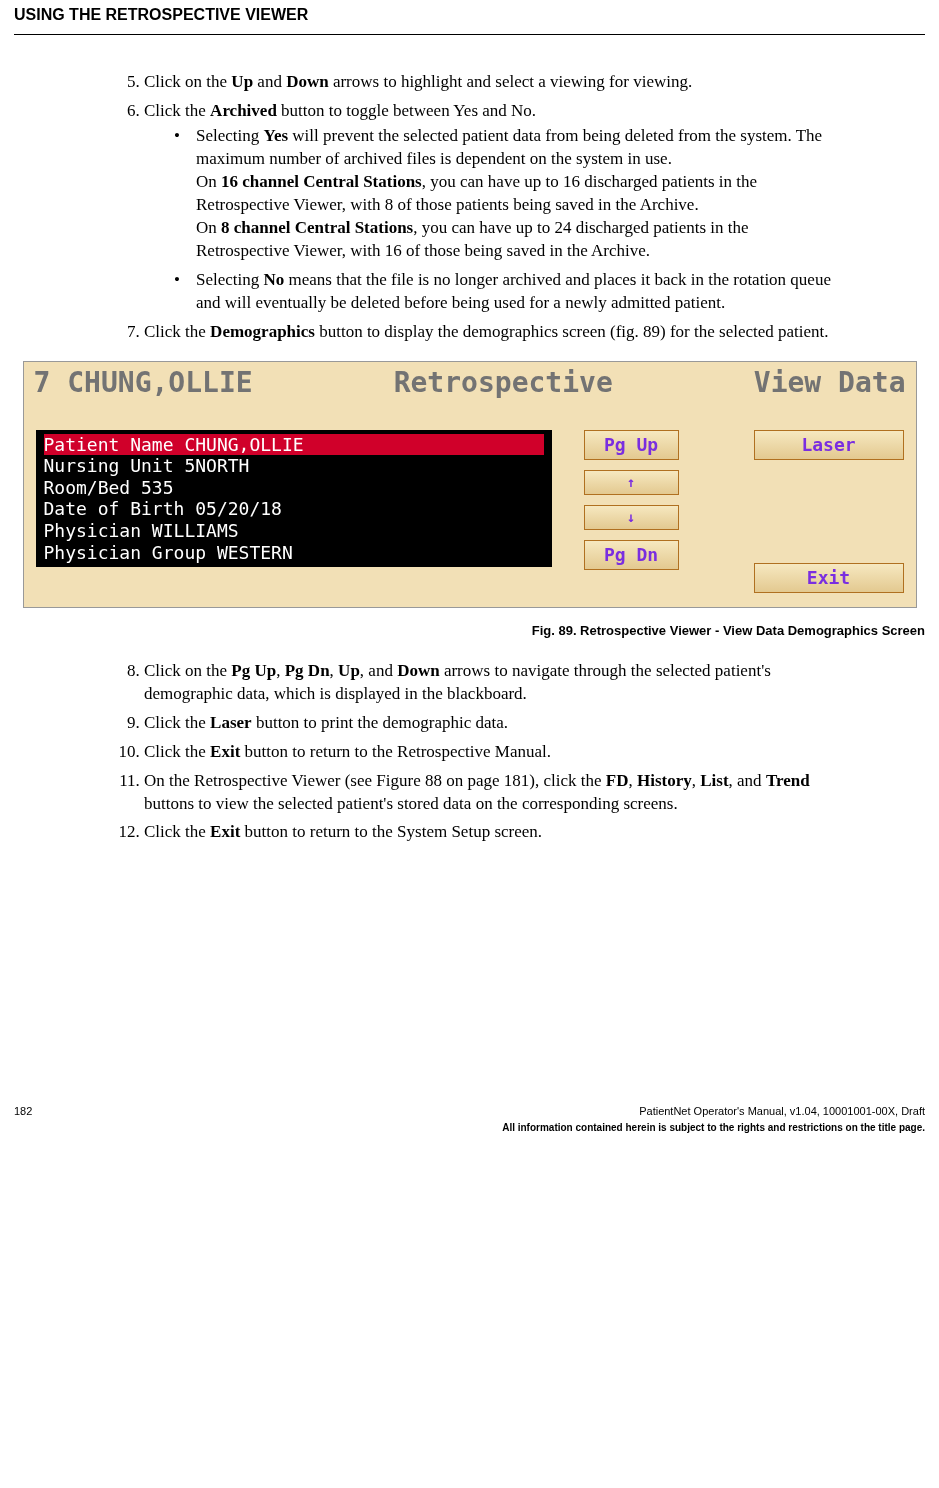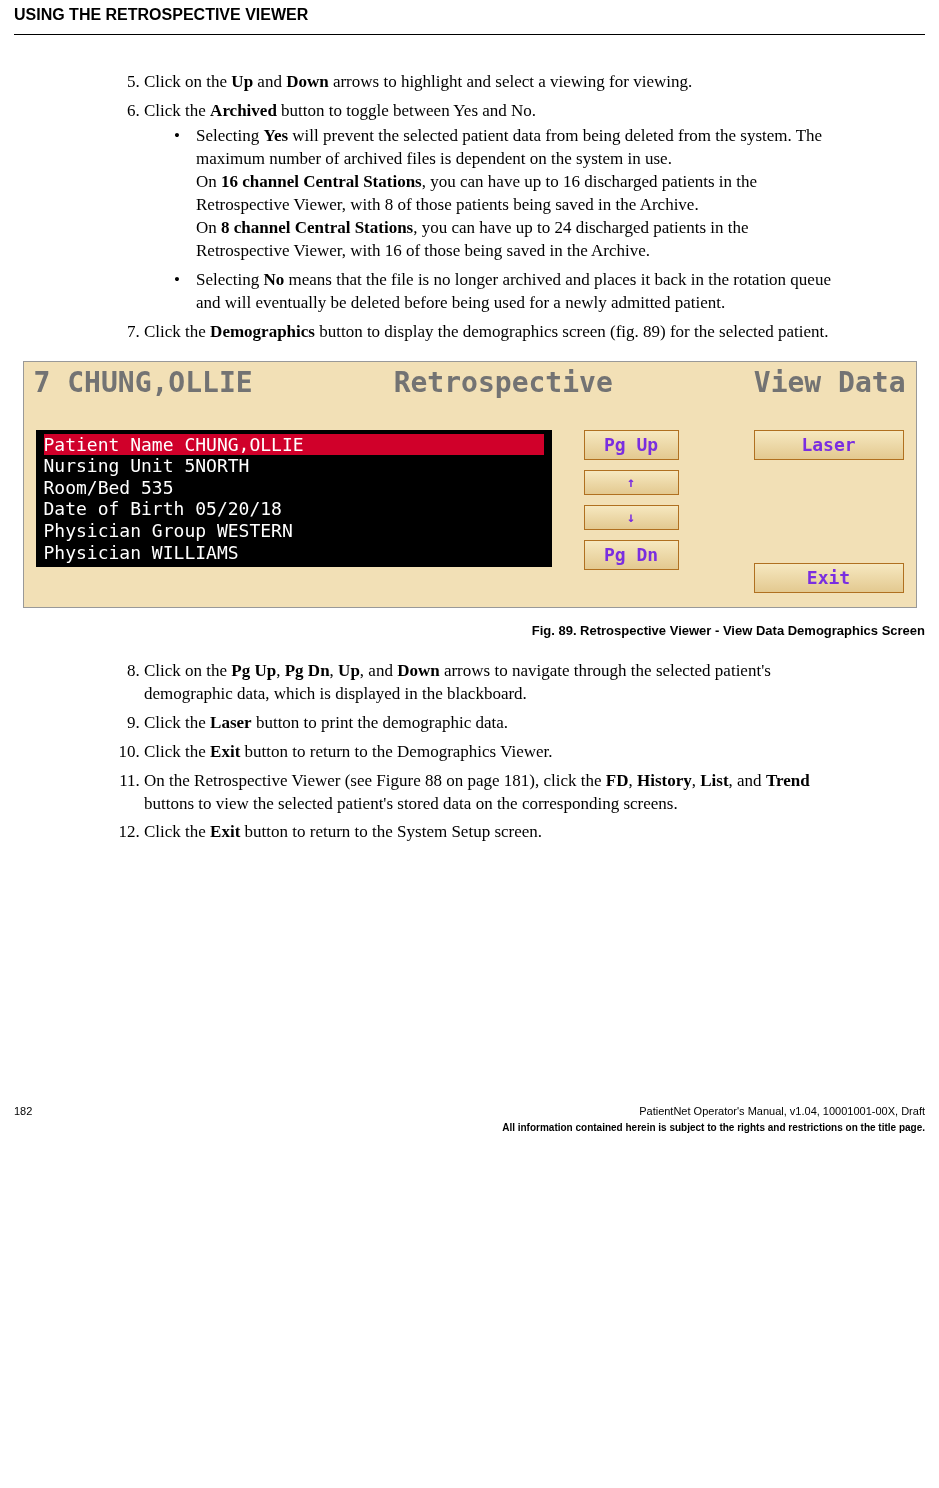--- a/index.html
+++ b/index.html
@@ -156,22 +156,22 @@
       <span>7  CHUNG,OLLIE</span>
       <span>Retrospective</span>
       <span>View Data</span>
     </div>
     <div class="shot-body">
       <div class="blackboard">
         <div class="hl">Patient  Name     CHUNG,OLLIE</div>
         <div>Nursing  Unit     5NORTH</div>
         <div>Room/Bed          535</div>
         <div>Date of Birth     05/20/18</div>
+        <div>Physician         WILLIAMS</div>
         <div>Physician  Group  WESTERN</div>
-        <div>Physician         WILLIAMS</div>
       </div>
       <div class="btncol">
         <div class="ui-btn">Pg Up</div>
         <div class="ui-btn small">↑</div>
         <div class="ui-btn small">↓</div>
         <div class="ui-btn">Pg Dn</div>
       </div>
       <div class="btncol2">
         <div class="ui-btn" style="margin-top:0">Laser</div>
         <div class="ui-btn" style="margin-top:57px">Exit</div>
@@ -183,21 +183,21 @@
 
   <div class="content">
     <ol class="main" start="8">
       <li>
         <span>Click on the </span><b>Pg Up</b><span>, </span><b>Pg Dn</b><span>, </span><b>Up</b><span>, and </span><b>Down</b><span> arrows to navigate through the selected patient's demographic data, which is displayed in the blackboard.</span>
       </li>
       <li>
         <span>Click the </span><b>Laser</b><span> button to print the demographic data.</span>
       </li>
       <li>
-        <span>Click the </span><b>Exit</b><span> button to return to the Demographics Viewer.</span>
+        <span>Click the </span><b>Exit</b><span> button to return to the Retrospective Manual.</span>
       </li>
       <li>
         <span>On the Retrospective Viewer (see Figure 88 on page 181), click the </span><b>FD</b><span>, </span><b>History</b><span>, </span><b>List</b><span>, and </span><b>Trend</b><span> buttons to view the selected patient's stored data on the corresponding screens.</span>
       </li>
       <li>
         <span>Click the </span><b>Exit</b><span> button to return to the System Setup screen.</span>
       </li>
     </ol>
   </div>
 

